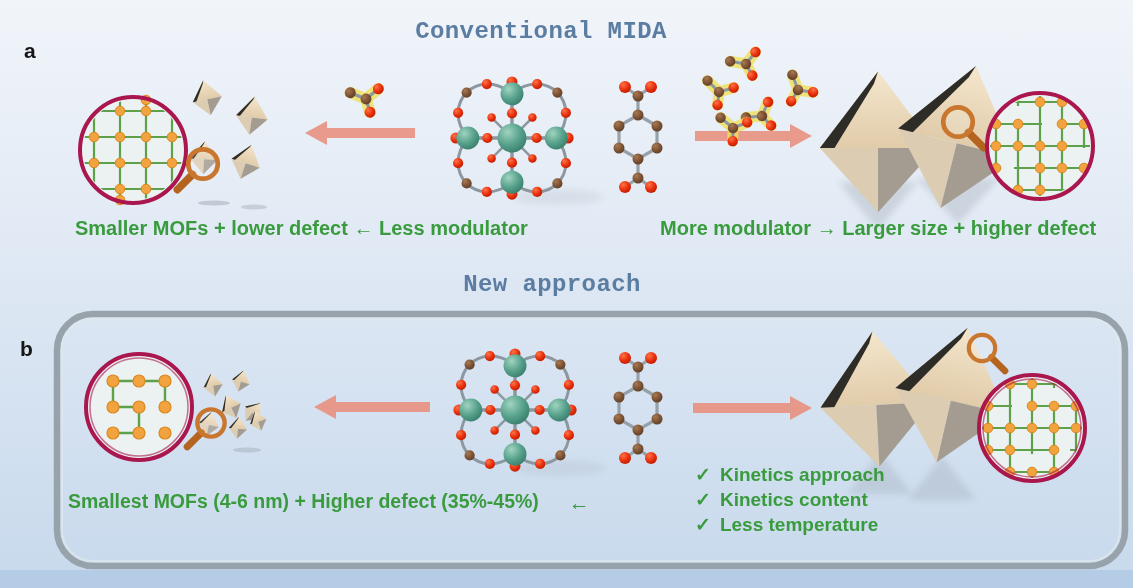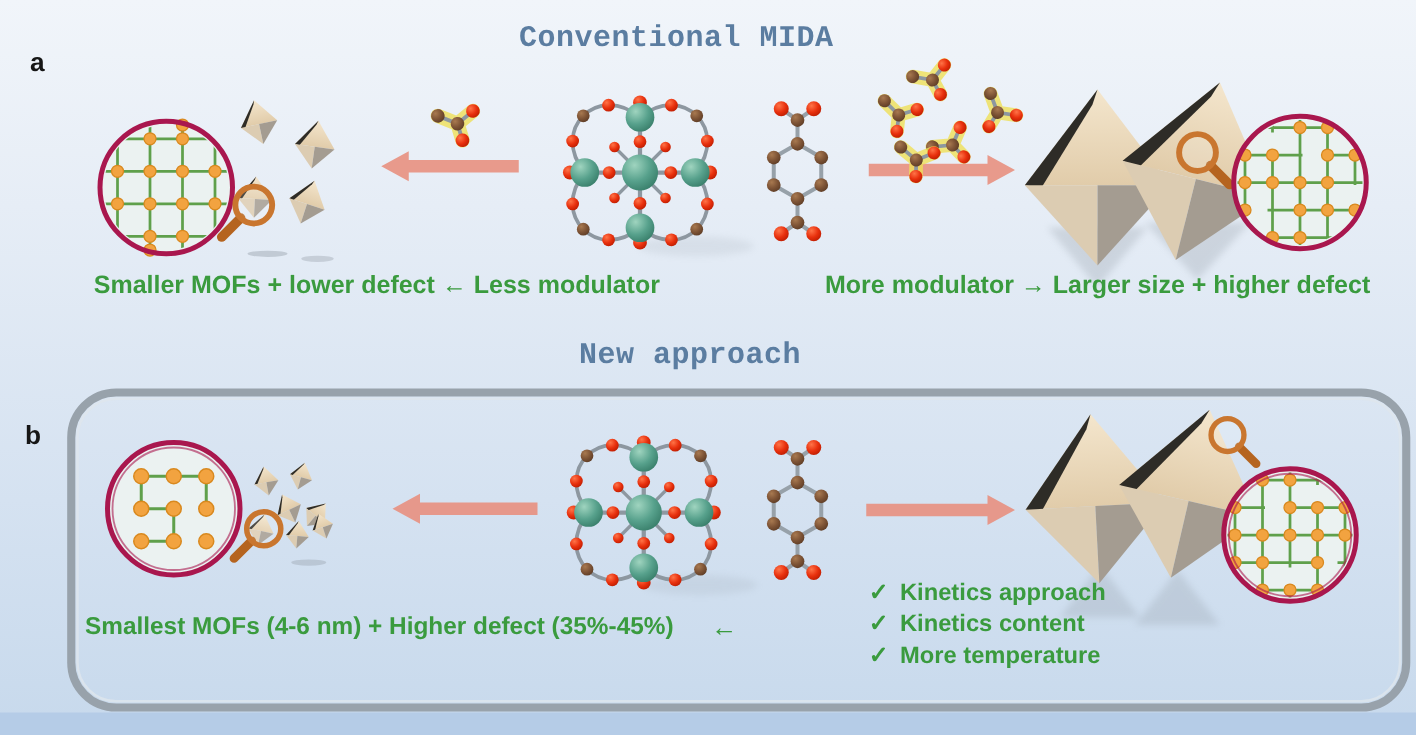--- a/index.html
+++ b/index.html
@@ -347,17 +347,17 @@
     <div class="check-row">
       <span class="check">✓</span>
       <span>Kinetics approach</span>
     </div>
     <div class="check-row">
       <span class="check">✓</span>
       <span>Kinetics content</span>
     </div>
     <div class="check-row">
       <span class="check">✓</span>
-      <span>More temperature</span>
+      <span>Less temperature</span>
     </div>
   </div>
 
 </div>
 
 </body></html>

